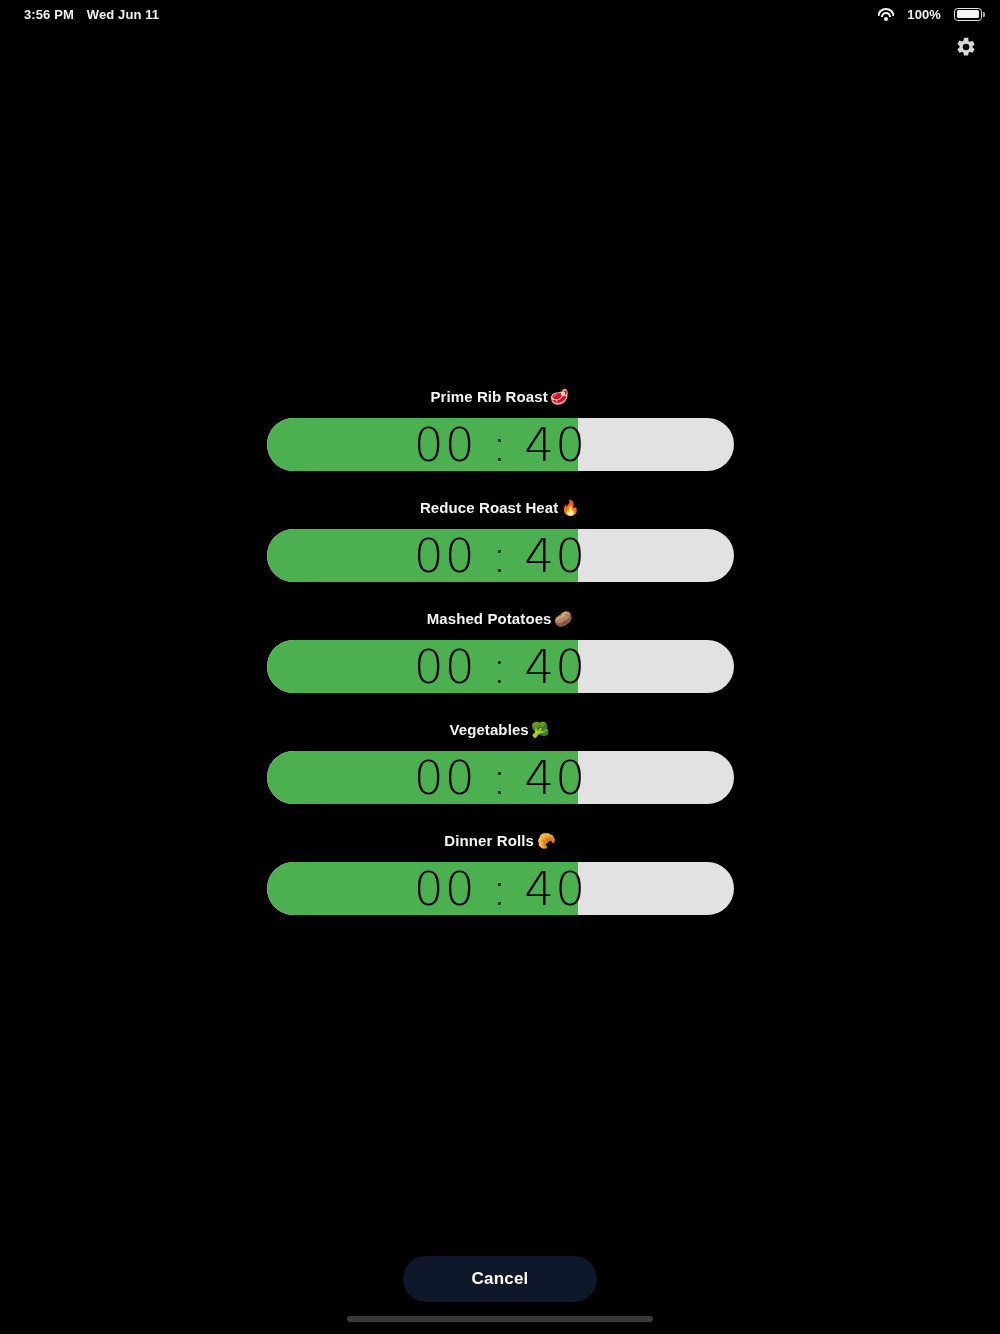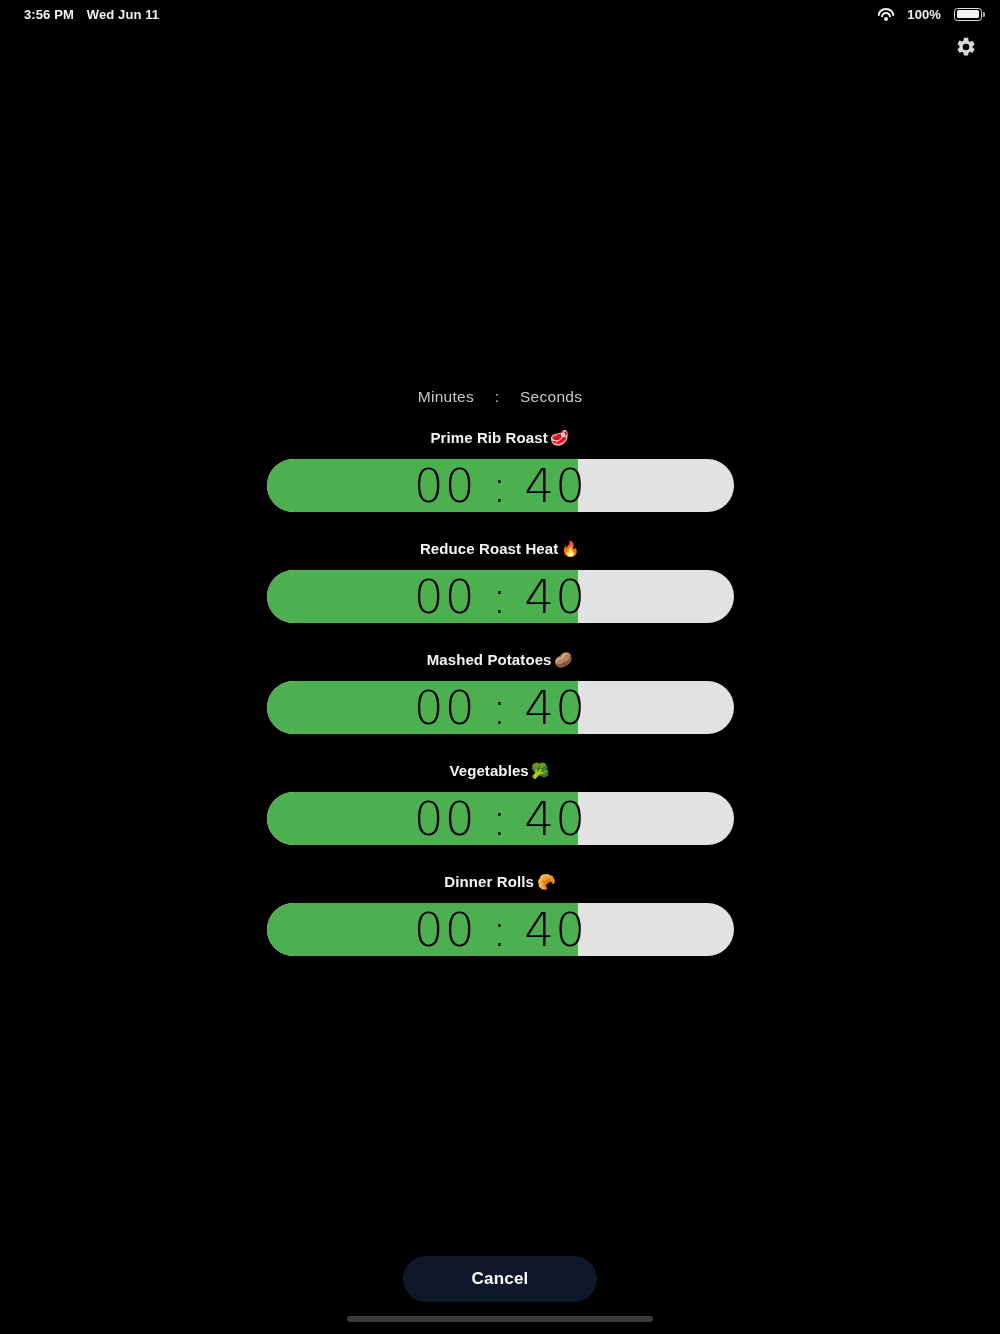--- a/index.html
+++ b/index.html
@@ -132,25 +132,20 @@
 
   <div class="gear-btn">
     <svg viewBox="0 0 24 24">
       <path d="M19.14 12.94a7.07 7.07 0 0 0 .06-.94 7.07 7.07 0 0 0-.06-.94l2.03-1.58a.49.49 0 0 0 .12-.61l-1.92-3.32a.49.49 0 0 0-.59-.22l-2.39.96a7.03 7.03 0 0 0-1.62-.94l-.36-2.54A.48.48 0 0 0 13.93 2h-3.84a.48.48 0 0 0-.47.41l-.36 2.54c-.59.24-1.13.56-1.62.94l-2.39-.96a.49.49 0 0 0-.59.22L2.74 8.47a.49.49 0 0 0 .12.61l2.03 1.58a7.3 7.3 0 0 0 0 1.88l-2.03 1.58a.49.49 0 0 0-.12.61l1.92 3.32c.12.22.37.3.59.22l2.39-.96c.5.38 1.03.7 1.62.94l.36 2.54c.04.24.24.41.47.41h3.84c.23 0 .43-.17.47-.41l.36-2.54c.59-.24 1.12-.56 1.62-.94l2.39.96c.22.08.47 0 .59-.22l1.92-3.32a.49.49 0 0 0-.12-.61l-2.03-1.58zM12 15.6A3.6 3.6 0 1 1 12 8.4a3.6 3.6 0 0 1 0 7.2z"></path>
     </svg>
   </div>
 
 
   <div class="timers">
 
-    <div class="col-head">
-      <span>Minutes</span>
-      <span class="sep">:</span>
-      <span>Seconds</span>
-    </div>
 
     <div class="timer-row">
       <div class="timer-label">
         <span>Prime Rib Roast</span><span class="emoji">🥩</span>
       </div>
       <div class="bar-wrap" style="background: rgb(226, 226, 226);">
         <div class="bar-fill" style="width: 66.7%; background: rgb(76, 175, 80);"></div>
         <div class="bar-text">00 : 40</div>
       </div>
     </div>

